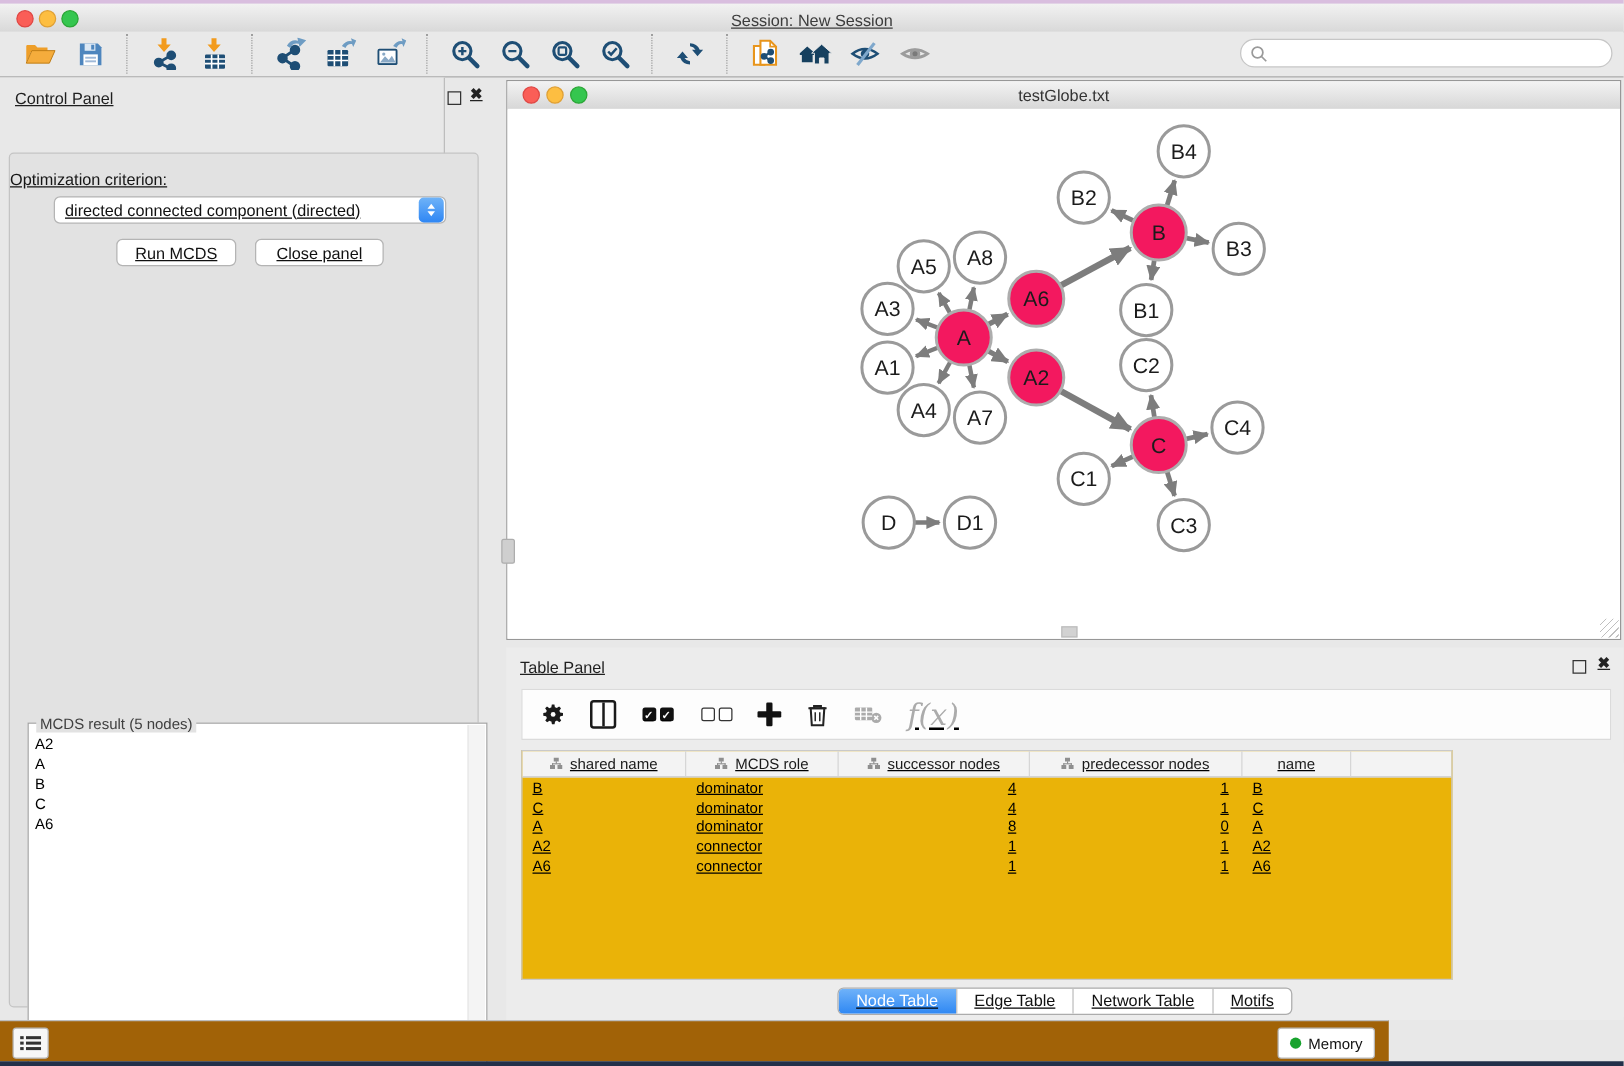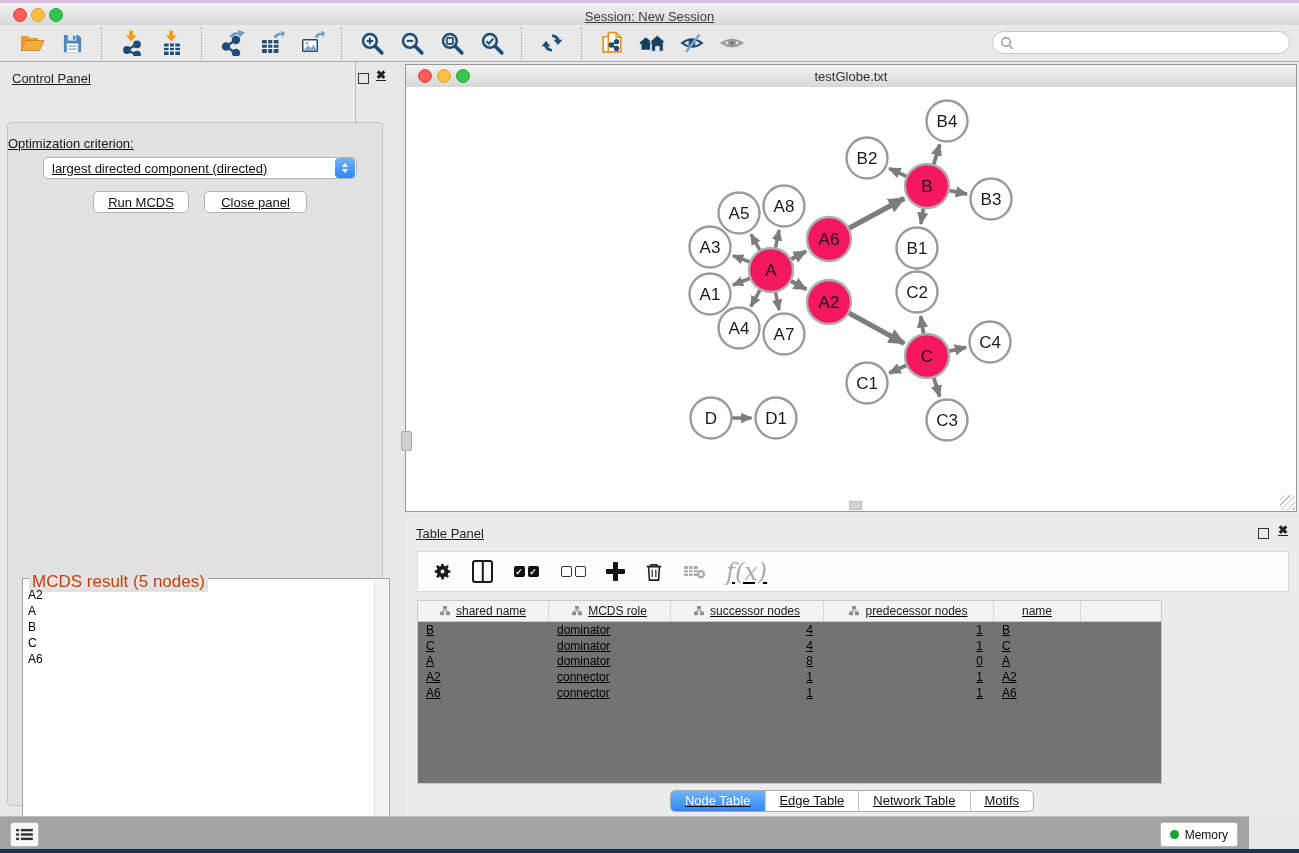--- a/index.html
+++ b/index.html
@@ -36,21 +36,21 @@
   #criterion{left:35px;top:34px;width:314px;height:22px;background:#FFF;border:1px solid #B4B4B4;border-radius:5px;box-sizing:border-box;display:flex;align-items:center;}
   #criterion .val{font-size:13px;padding-left:8px;color:#111;flex:1;}
   #criterion .cap{width:20px;height:20px;border-radius:4px;background:linear-gradient(#6FB3F8,#2E86F4);display:flex;flex-direction:column;align-items:center;justify-content:center;margin-right:1px;}
   .chev{width:0;height:0;border-left:3.5px solid transparent;border-right:3.5px solid transparent;}
   .chev.up{border-bottom:4.5px solid #FFF;margin-bottom:2px;}
   .chev.dn{border-top:4.5px solid #FFF;}
   .pbtn{height:22px;background:#FFF;border:1px solid #B4B4B4;border-radius:5px;font-size:13px;color:#111;display:flex;align-items:center;justify-content:center;box-sizing:border-box;}
   #run-btn{left:85px;top:68px;width:96px;}
   #closep-btn{left:196px;top:68px;width:103px;}
   #mcds-fieldset{left:14px;top:455px;width:368px;height:346px;background:#FFF;border:1px solid #A3A3A3;box-sizing:border-box;}
-  #mcds-legend{position:absolute;left:6px;top:-7px;background:#E2E2E2;padding:0 3px;font-size:17px;color:#c2410c;}
+  #mcds-legend{position:absolute;left:6px;top:-7px;background:#E2E2E2;padding:0 3px;font-size:12px;color:#404040;}
   #mcds-list{position:absolute;left:2px;top:8px;right:16px;bottom:2px;font-size:12px;color:#000;line-height:16px;}
   #mcds-list .row{padding-left:3px;}
   #mcds-track{position:absolute;top:1px;right:1px;bottom:1px;width:13px;background:#F4F4F4;border-left:1px solid #E6E6E6;}
   
   #net-frame{left:405px;top:64px;width:892px;height:448px;background:#FFF;border:1px solid #979797;box-sizing:border-box;}
   #net-titlebar{position:absolute;left:0;top:0;right:0;height:22px;background:linear-gradient(#F3F3F3,#D7D7D7);border-bottom:1px solid #ABABAB;}
   #net-title{position:absolute;left:0;right:0;top:4px;text-align:center;font-size:13px;color:#333;}
   #net-canvas{position:absolute;left:0;top:22px;right:0;bottom:0;background:#FFF;overflow:hidden;}
   #vthumb{position:absolute;left:-5px;top:366px;width:9px;height:18px;background:#CFCFCF;border:1px solid #ADADAD;border-radius:2px;}
   #hthumb{position:absolute;left:443px;bottom:1px;width:11px;height:7px;background:#D2D2D2;border:1px solid #BDBDBD;}
@@ -63,32 +63,32 @@
   .tp-ic{display:flex;align-items:center;justify-content:center;margin-right:19px;}
   .ic-cols{width:17px;height:19px;border:2.4px solid #1A1A1A;border-radius:3px;position:relative;}
   .ic-cols::after{content:"";position:absolute;left:50%;top:0;bottom:0;width:2.4px;background:#1A1A1A;transform:translateX(-50%);}
   .cb{width:11px;height:11px;border-radius:2px;display:inline-flex;align-items:center;justify-content:center;margin:0 1.5px;}
   .cb.on{background:#111;color:#FFF;font-size:9px;font-weight:bold;}
   .cb.off{border:1.6px solid #333;background:#FFF;box-sizing:border-box;}
   .ic-plus{width:19px;height:19px;position:relative;}
   .ic-plus::before{content:"";position:absolute;left:0;right:0;top:7px;height:5px;background:#111;border-radius:1px;}
   .ic-plus::after{content:"";position:absolute;top:0;bottom:0;left:7px;width:5px;background:#111;border-radius:1px;}
   .ic-fx{font-family:"DejaVu Serif","Liberation Serif",serif;font-style:italic;font-size:24px;color:#ABABAB;}
-  #tp-table{left:12px;top:82px;width:745px;height:184px;background:#737373;border:1px solid #C9C9C9;box-sizing:border-box;}
+  #tp-table{left:12px;top:82px;width:745px;height:184px;background:#eab308;border:1px solid #C9C9C9;box-sizing:border-box;}
   .trow{display:grid;grid-template-columns:131px 122px 153px 170px 87px 1fr;}
   #tp-head{background:#F3F3F3;border-bottom:1px solid #C9C9C9;height:20px;}
   #tp-head .hc{display:flex;align-items:center;justify-content:center;gap:6px;font-size:12px;color:#1A1A1A;border-right:1px solid #D6D6D6;overflow:hidden;white-space:nowrap;}
   #tp-head .hc:last-child{border-right:none;}
   #tp-body .trow{height:15.7px;align-items:center;font-size:12px;color:#000;}
   .cell{white-space:nowrap;overflow:hidden;}
   .cell.l{padding-left:8px;text-align:left;}
   .cell.r{padding-right:11px;text-align:right;}
   #tp-tabs{left:50%;top:272px;transform:translateX(-50%);}
   
-  #status-bar{left:0;top:816px;width:1249px;height:33px;background:#a3a3a3;border-top:1px solid #BDBDBD;box-sizing:border-box;}
+  #status-bar{left:0;top:816px;width:1111px;height:33px;background:#a16207;border-top:1px solid #BDBDBD;box-sizing:border-box;}
   #list-btn{position:absolute;left:10px;top:5px;width:27px;height:23px;background:#F7F7F7;border:1px solid #B9B9B9;border-radius:3px;display:flex;align-items:center;justify-content:center;}
   #mem-btn{position:absolute;right:11px;top:5px;height:23px;background:#FFF;border:1px solid #B9B9B9;border-radius:3px;display:flex;align-items:center;padding:0 9px;gap:6px;font-size:12px;color:#111;}
   #mem-dot{width:9px;height:9px;border-radius:50%;background:#18A32E;}
   #wall-bottom{left:0;top:849px;width:1299px;height:4px;background:#22304A;}
 </style>
 </head>
 <body>
 
 <div class="abs" id="wall-top"></div>
 <div class="abs" id="titlebar">
@@ -255,21 +255,21 @@
   <input type="text" placeholder="" style="">
 </div>
 
 <div class="abs" id="control-panel">
   <div class="abs panel-title" id="cp-title">Control Panel</div>
   <span class="abs float-ic" id="cp-float"></span>
   <span class="abs win-ic" id="cp-close">✖</span>
   <div class="abs" id="cp-box">
     <div class="abs" id="opt-label">Optimization criterion:</div>
     <div class="abs" id="criterion">
-      <span class="val">largest directed component (directed)</span>
+      <span class="val">directed connected component (directed)</span>
       <span class="cap">
           <span class="chev up"></span>
           <span class="chev dn"></span>
         </span>
     </div>
     <div class="abs pbtn" id="run-btn">Run MCDS</div>
     <div class="abs pbtn" id="closep-btn">Close panel</div>
     <div class="abs" id="mcds-fieldset">
       <span id="mcds-legend">MCDS result (5 nodes)</span>
       <div id="mcds-list">

